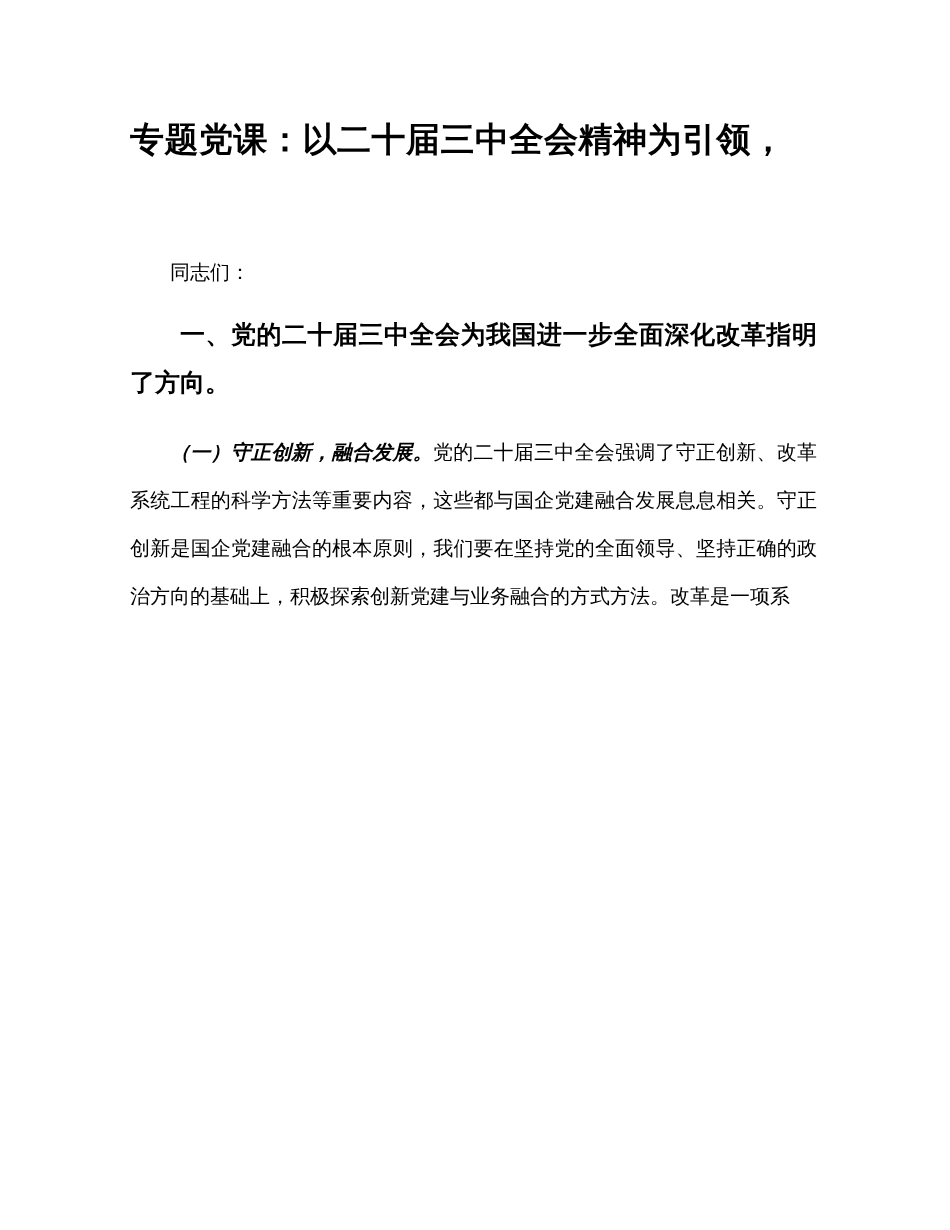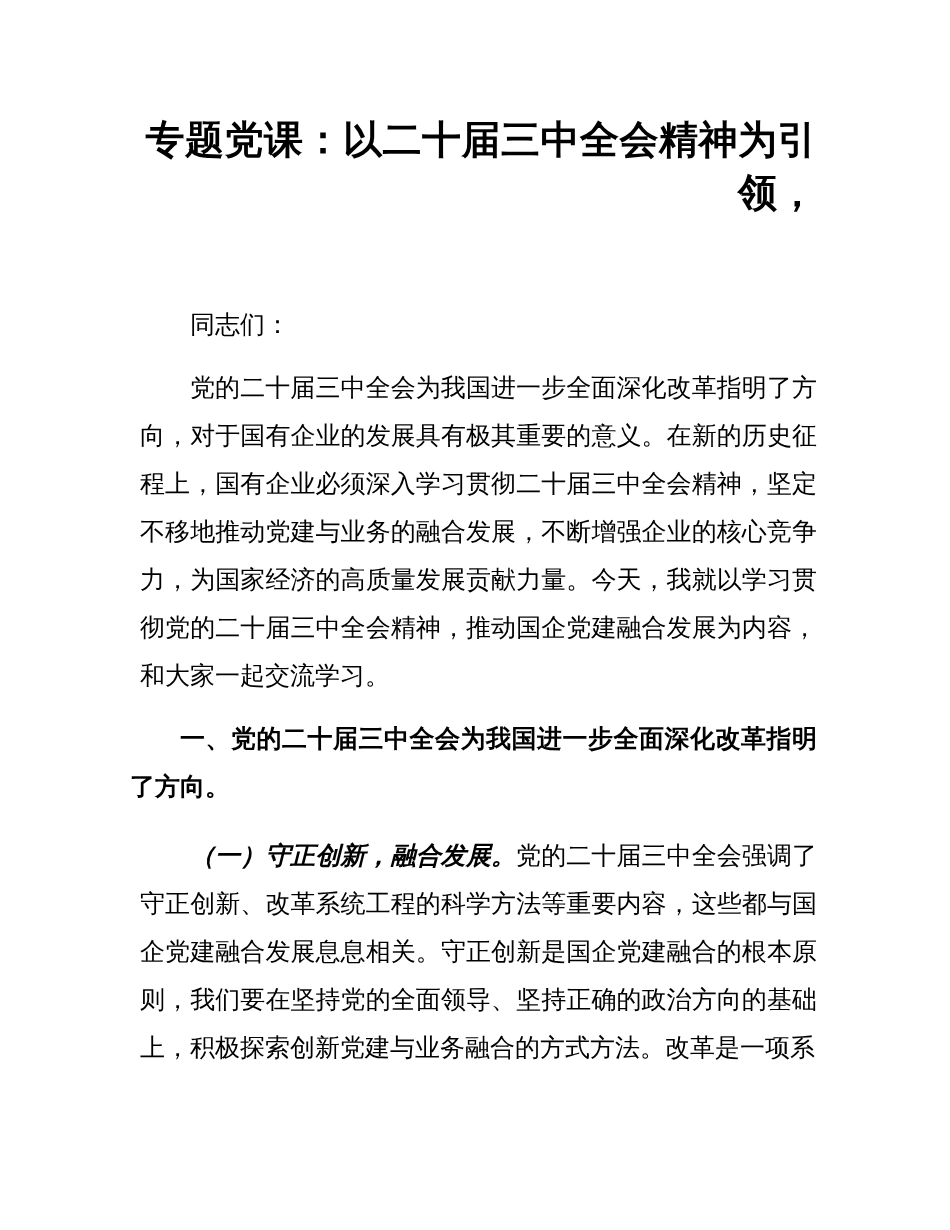--- a/index.html
+++ b/index.html
@@ -13,29 +13,29 @@
     height: 1230px;
     box-sizing: border-box;
     background: #ffffff;
     color: #000000;
     padding: 113px 133px 0 130px;
     overflow: hidden;
     font-family: "Liberation Serif", "DejaVu Serif", serif;
   }
   .doc-title {
     margin: 0 0 82px 0;
-    font-size: 39px;
+    font-size: 34px;
     line-height: 53px;
     font-weight: 700;
-    text-align: right;
+    text-align: left;
     letter-spacing: 0.5px;
   }
   .para {
-    margin: 0 0 15px 10px;
-    font-size: 25px;
+    margin: 0 0 15px 0;
+    font-size: 20px;
     line-height: 48px;
     text-indent: 2em;
     text-align: justify;
     text-justify: inter-ideograph;
   }
   .section-heading {
     margin: 11px 0 21px 0;
     font-size: 25px;
     line-height: 48px;
     font-weight: 700;
@@ -50,19 +50,18 @@
 </style>
 </head>
 <body>
 
 <div class="page">
 
   <h1 class="doc-title"><span>专题党课：以二十届三中全会精神为引领，</span><br></h1>
 
   <p class="para">同志们：</p>
 
-  <p class="para">党的二十届三中全会为我国进一步全面深化改革指明了方向，对于国有企业的发展具有极其重要的意义。在新的历史征程上，国有企业必须深入学习贯彻二十届三中全会精神，坚定不移地推动党建与业务的融合发展，不断增强企业的核心竞争力，为国家经济的高质量发展贡献力量。今天，我就以学习贯彻党的二十届三中全会精神，推动国企党建融合发展为内容，和大家一起交流学习。</p>
 
   <h2 class="section-heading">一、党的二十届三中全会为我国进一步全面深化改革指明了方向。</h2>
 
   <p class="para"><b class="lead">（一）守正创新，融合发展。</b><span>党的二十届三中全会强调了守正创新、改革系统工程的科学方法等重要内容，这些都与国企党建融合发展息息相关。守正创新是国企党建融合的根本原则，我们要在坚持党的全面领导、坚持正确的政治方向的基础上，积极探索创新党建与业务融合的方式方法。改革是一项系</span></p>
 
 </div>
 
 </body></html>

